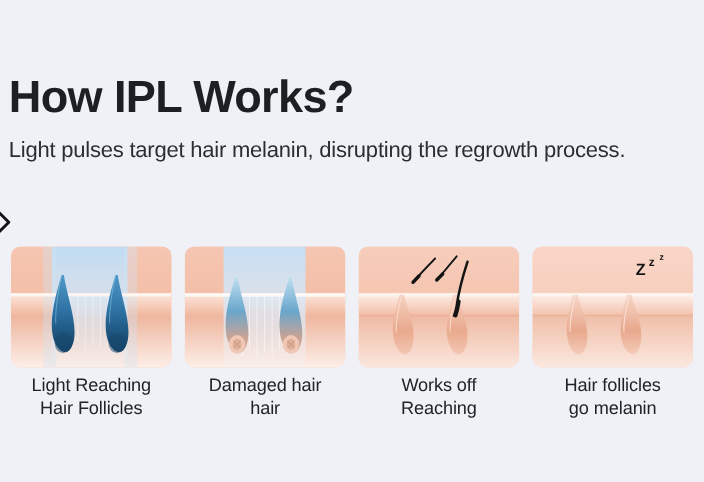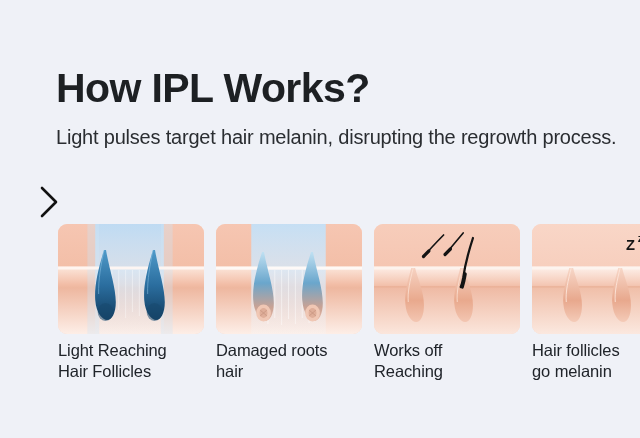--- a/index.html
+++ b/index.html
@@ -3,21 +3,21 @@
 <meta charset="utf-8">
 <style>
   html,body{margin:0;padding:0;}
   body{
     width:640px;height:438px;
     background:#eff1f7;
     font-family:"Liberation Sans","DejaVu Sans",sans-serif;
     overflow:hidden;position:relative;
     -webkit-font-smoothing:antialiased;
   }
-  .stage{position:absolute;inset:0;margin-left:48px;}
+  .stage{position:absolute;inset:0;}
 
   
   .title{
     position:absolute;left:8px;top:68px;
     font-size:41px;font-weight:700;color:#1d2023;
     letter-spacing:-0.6px;line-height:1;white-space:nowrap;
   }
   .subtitle{
     position:absolute;left:8px;top:124px;width:616px;
     font-size:20px;font-weight:400;color:#2a2d31;
@@ -41,21 +41,21 @@
     overflow:hidden;background:#f7d9ca;
   }
   .panel svg{display:block;width:100%;height:100%;}
 
   
   .captions{
     position:absolute;left:10px;top:340px;width:620px;height:50px;
     display:flex;gap:12px;
   }
   .caption{
-    flex:1 1 0;
+    flex:1 1 0;text-align:center;
     font-size:16.5px;line-height:1.28;color:#20242a;
     letter-spacing:-0.1px;font-weight:400;
   }
   .caption span{display:block;}
 </style>
 </head>
 <body>
 
 <div class="stage">
 
@@ -254,21 +254,21 @@
     </div>
 
   </div>
 
   <div class="captions">
     <div class="caption">
       <span>Light Reaching</span>
       <span>Hair Follicles</span>
     </div>
     <div class="caption">
-      <span>Damaged roots</span>
+      <span>Damaged hair</span>
       <span>hair</span>
     </div>
     <div class="caption">
       <span>Works off</span>
       <span>Reaching</span>
     </div>
     <div class="caption">
       <span>Hair follicles</span>
       <span>go melanin</span>
     </div>

